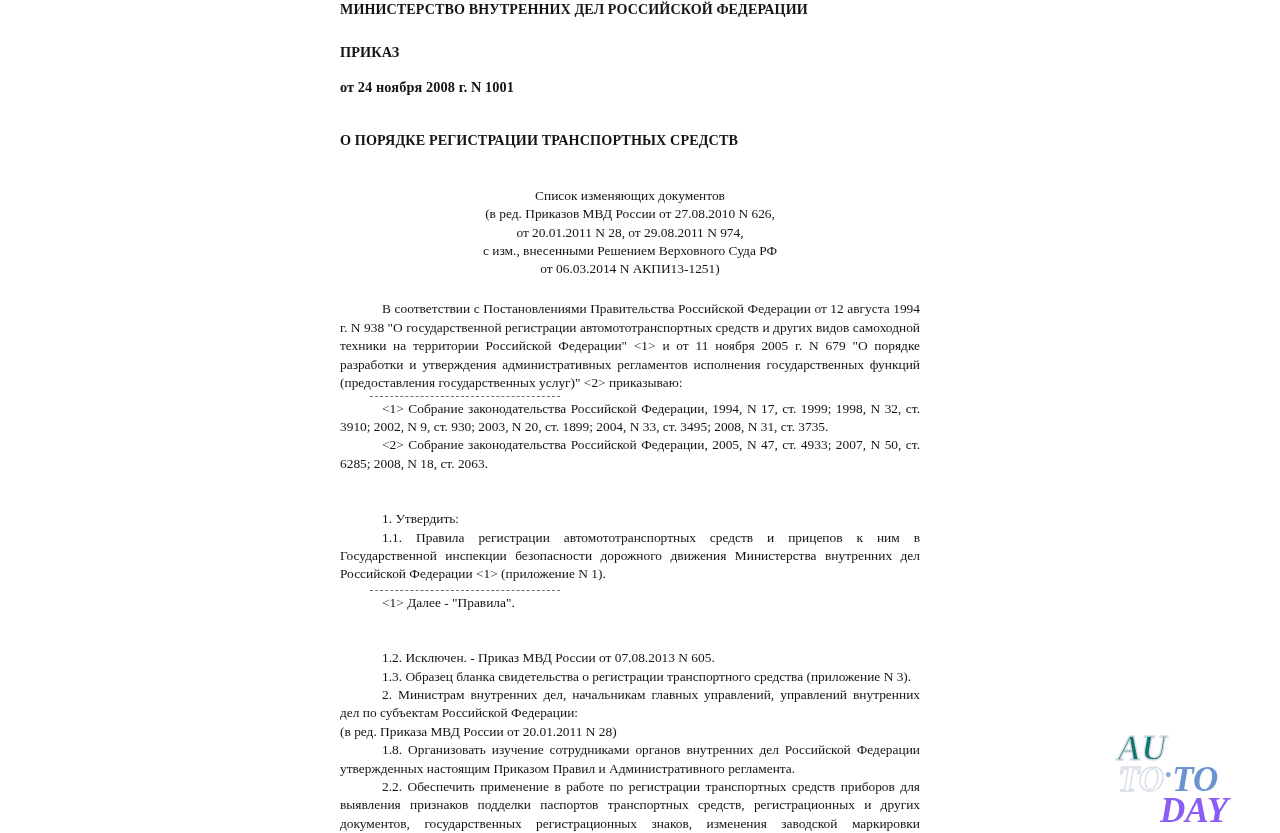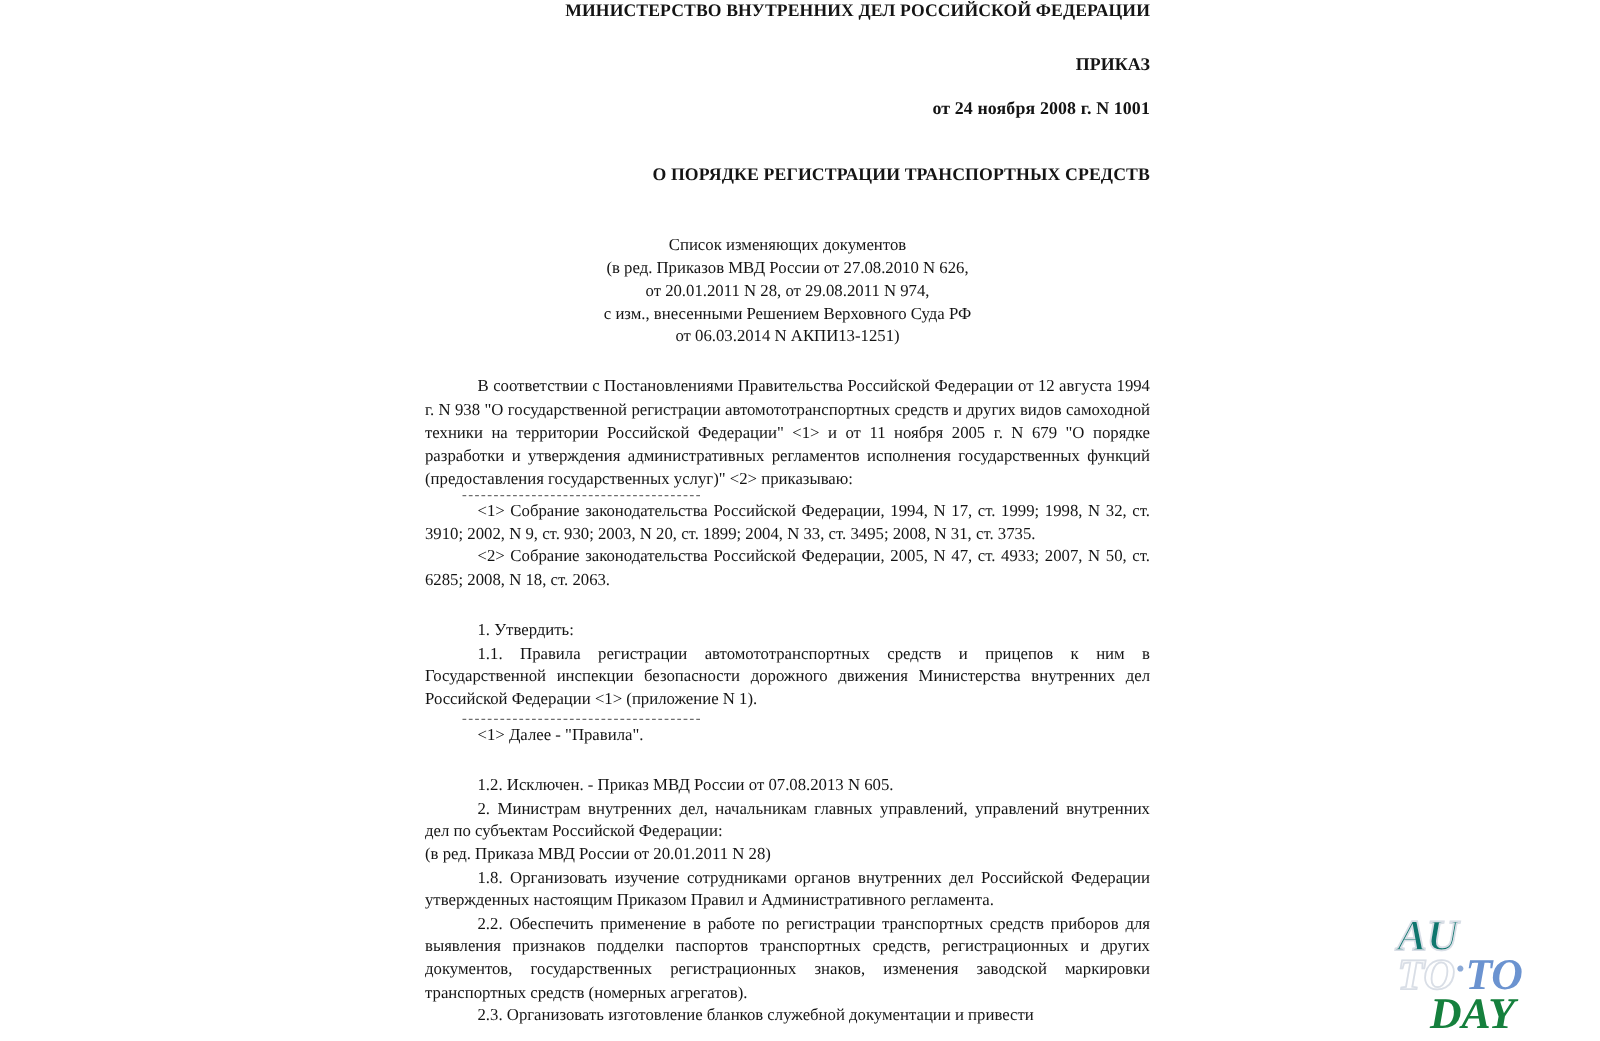--- a/index.html
+++ b/index.html
@@ -28,21 +28,21 @@
 
   
   #column {
     position: absolute;
     left: 340px;
     top: 0;
     width: 580px;
   }
 
   .hdr {
-    text-align: right;
+    text-align: left;
     font-weight: bold;
     font-size: 14.3px;
     line-height: 17px;
     letter-spacing: 0.1px;
     white-space: nowrap;
   }
   #ministry {
     margin-top: 1px;
     font-size: 14.1px;
   }
@@ -73,21 +73,21 @@
     margin: 0;
     font-size: 13.4px;
     line-height: 18.4px;
     text-align: justify;
     text-indent: 42px;
     text-justify: inter-word;
   }
   p.para.noindent {
     text-indent: 0;
   }
-  p.para.gap-lg { margin-top: 22px; }
+  p.para.gap-lg { margin-top: 37px; }
 
   .fnrule {
     margin: 3px 0 2px 30px;
     width: 190px;
     height: 1px;
     border-top: 1px dashed #6d6d6d;
   }
   .fnrule.g2 { margin-top: 6px; }
 
   
@@ -131,22 +131,22 @@
     vertical-align: 10px;
     padding: 0 1px;
     -webkit-text-stroke: 0;
   }
   #wm-mid .b {
     color: #6b93d0;
     -webkit-text-stroke: 0;
   }
   #wm-day {
     top: 62px;
-    left: 32px;
-    color: #15803d;
+    left: 48px;
+    color: #8b5cf6;
     font-size: 36px;
   }
 </style>
 </head>
 <body>
 
 <div id="page">
 
   <div id="column">
 
@@ -179,20 +179,21 @@
       <p class="para gap-lg">1. Утвердить:</p>
 
       <p class="para">1.1. Правила регистрации автомототранспортных средств и прицепов к ним в Государственной инспекции безопасности дорожного движения Министерства внутренних дел Российской Федерации &lt;1&gt; (приложение N 1).</p>
 
       <div class="fnrule g2"></div>
 
       <p class="para">&lt;1&gt; Далее - "Правила".</p>
 
       <p class="para gap-lg">1.2. Исключен. - Приказ МВД России от 07.08.2013 N 605.</p>
 
+      <p class="para">1.3. Образец бланка свидетельства о регистрации транспортного средства (приложение N 3).</p>
 
 
       <p class="para">2. Министрам внутренних дел, начальникам главных управлений, управлений внутренних дел по субъектам Российской Федерации:</p>
 
       <p class="para noindent">(в ред. Приказа МВД России от 20.01.2011 N 28)</p>
 
       <p class="para">1.8. Организовать изучение сотрудниками органов внутренних дел Российской Федерации утвержденных настоящим Приказом Правил и Административного регламента.</p>
 
       <p class="para">2.2. Обеспечить применение в работе по регистрации транспортных средств приборов для выявления признаков подделки паспортов транспортных средств, регистрационных и других документов, государственных регистрационных знаков, изменения заводской маркировки транспортных средств (номерных агрегатов).</p>
 

